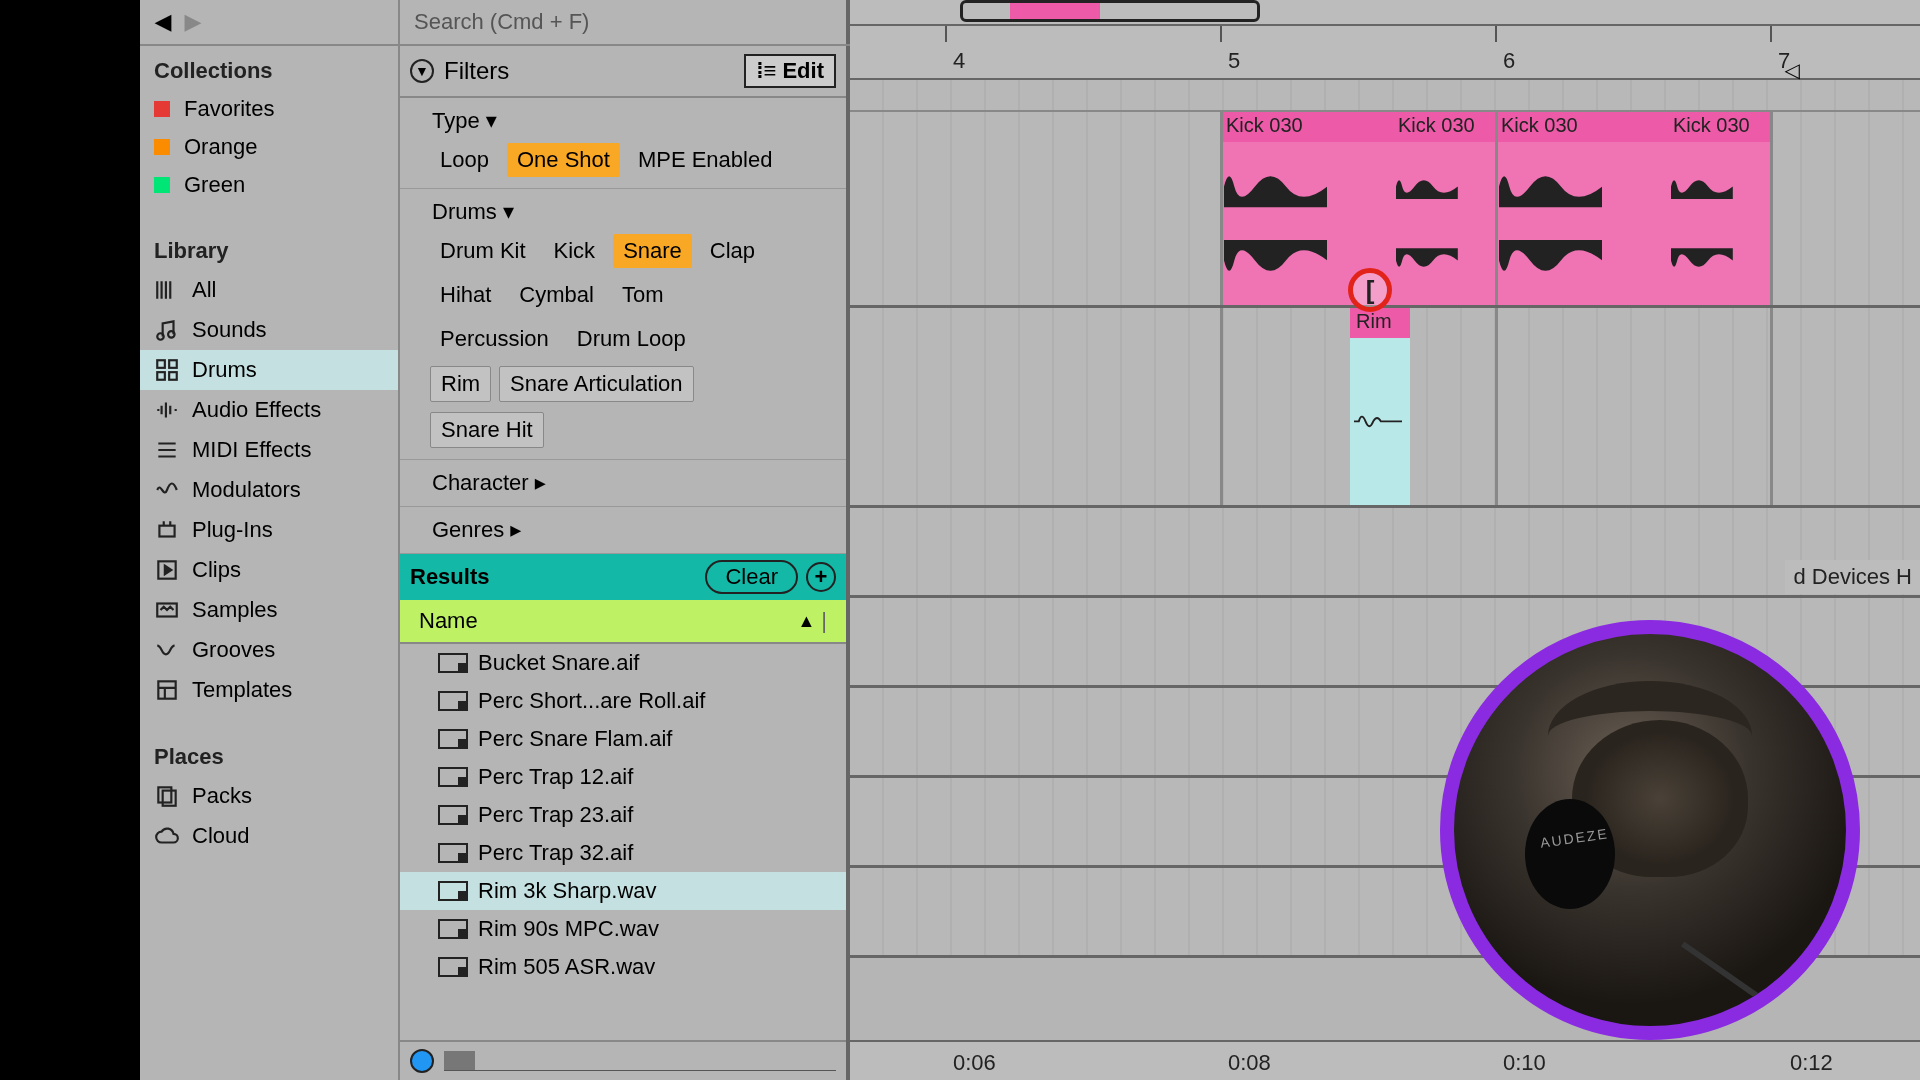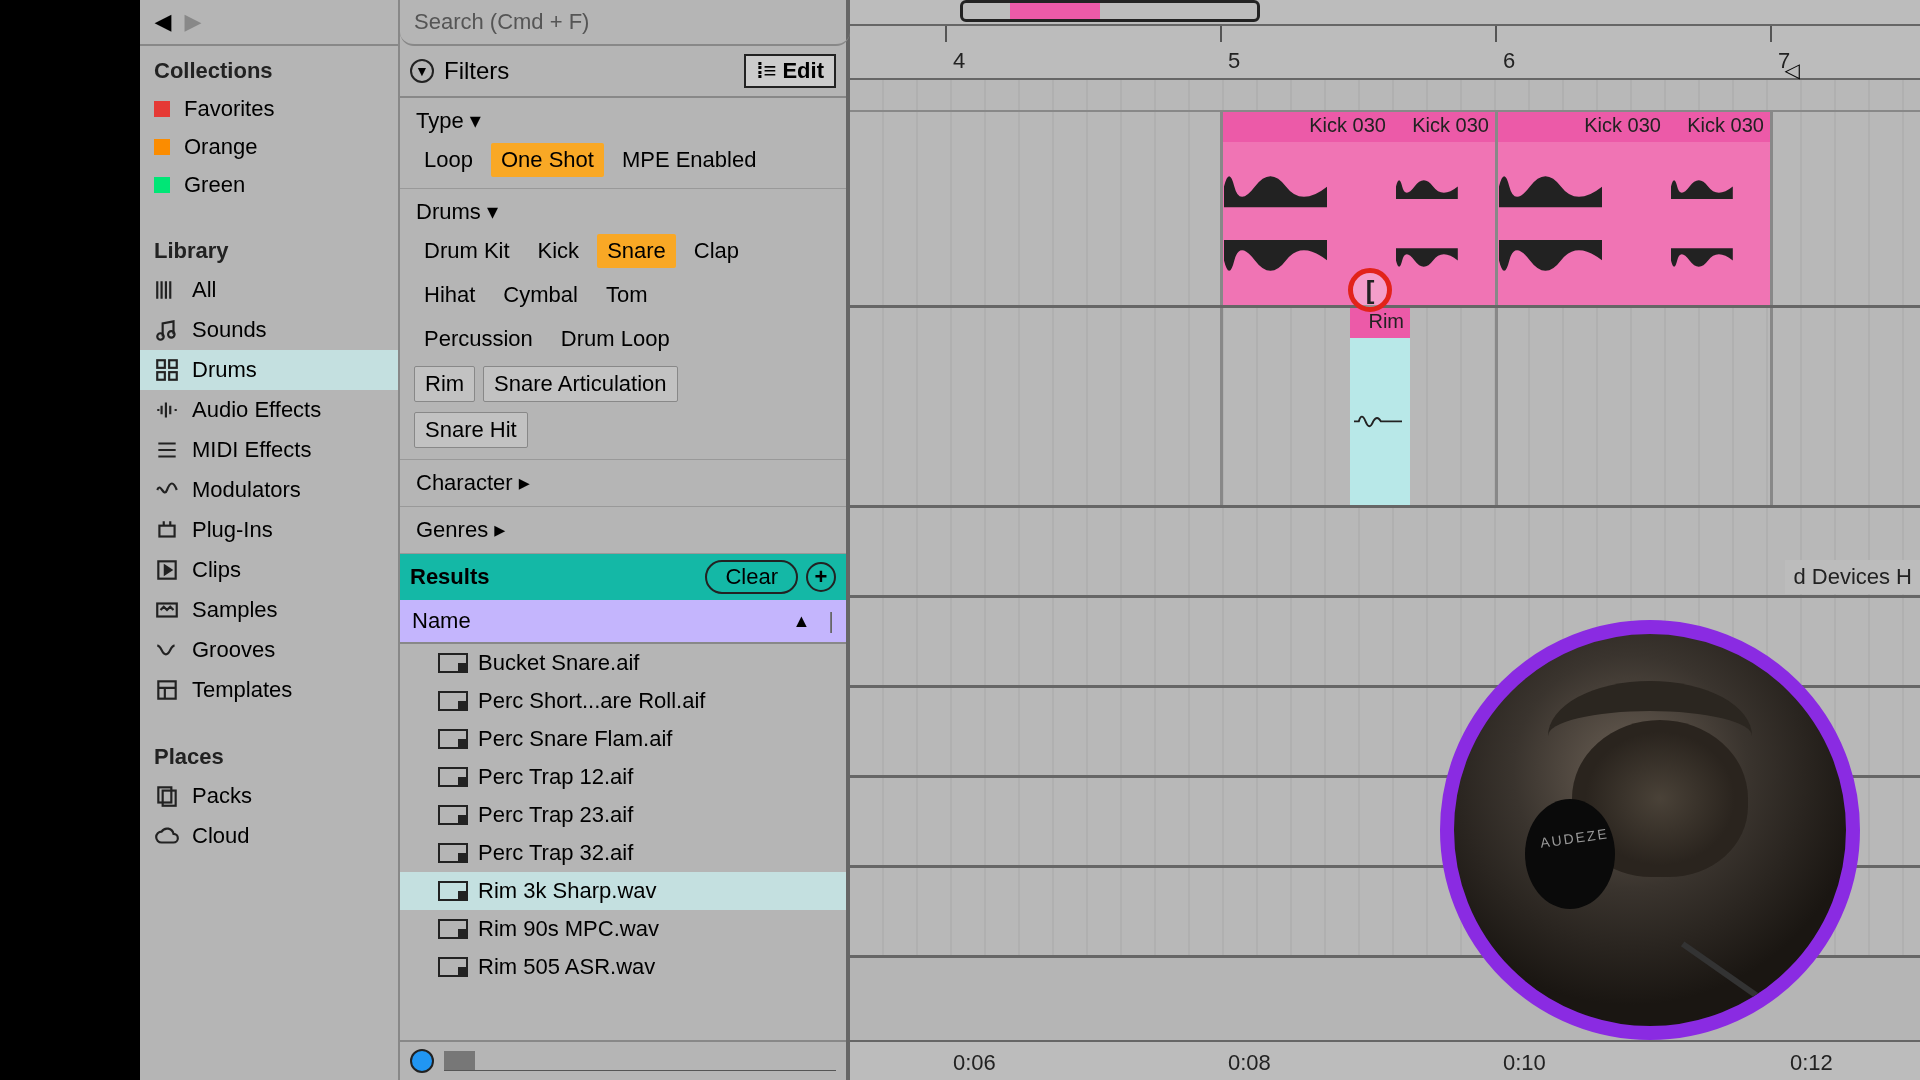--- a/index.html
+++ b/index.html
@@ -23,32 +23,32 @@
   
   
   .middle { width: 450px; background: #b5b5b5; border-right: 4px solid #666; display: flex; flex-direction: column; }
   .search-bar { height: 46px; display: flex; align-items: center; padding: 0 14px; border-bottom: 2px solid #888; font-size: 22px; color: #555; }
   
   .filters-header { display: flex; align-items: center; justify-content: space-between; padding: 8px 10px; border-bottom: 2px solid #888; }
   .filters-left { display: flex; align-items: center; gap: 10px; font-size: 24px; }
   .filter-tri { width: 24px; height: 24px; border: 2px solid #222; border-radius: 50%; display:flex; align-items:center; justify-content:center; font-size:14px;}
   .edit-btn { border: 2px solid #222; padding: 2px 10px; font-size: 22px; font-weight: 600; display:flex; align-items:center; gap:6px; background:#ccc; cursor:pointer;}
   
-  .filter-group { padding: 6px 10px; border-bottom: 1px solid #999; }
+  .filter-group { padding: 6px 26px; border-bottom: 1px solid #999; }
   .filter-group-title { font-size: 22px; font-weight: 500; padding: 4px 6px; cursor: pointer; }
   .tags { display: flex; flex-wrap: wrap; gap: 0; padding: 2px 0; }
   .tag { font-size: 22px; padding: 4px 10px; margin: 3px 4px; cursor: pointer; border-radius: 2px; }
   .tag.on { background: #f9a825; }
   .tag.boxed { border: 1px solid #888; background: #c2c2c2; }
   
   .results-header { background: #14b8a6; display: flex; align-items: center; justify-content: space-between; padding: 6px 10px; font-size: 22px; font-weight: 600; }
   .clear-btn { border: 2px solid #222; border-radius: 20px; padding: 2px 18px; font-size: 22px; background: transparent; cursor:pointer;}
   .plus-btn { width: 30px; height: 30px; border: 2px solid #222; border-radius: 50%; display:flex; align-items:center; justify-content:center; font-size:22px; cursor:pointer; margin-left:8px;}
   
-  .col-header { display:flex; align-items:center; padding: 8px 12px; font-size: 22px; border-bottom: 2px solid #888; background:#c4b5fd;gap:12px;}
+  .col-header { display:flex; align-items:center; padding: 8px 19px; font-size: 22px; border-bottom: 2px solid #888; background:#bef264;}
   .col-header .sort { margin-left:auto; font-size:18px; }
   
   .result-row { display: flex; align-items: center; padding: 6px 12px 6px 38px; font-size: 22px; cursor: pointer; gap: 10px; }
   .result-row.selected { background: #c4e0e0; }
   .file-icon { width: 30px; height: 20px; border: 2px solid #222; position: relative; display:flex; align-items:center; justify-content:center; font-size:10px; }
   .file-icon::after { content:""; position:absolute; right:-2px; bottom:-2px; width:10px; height:10px; background:#222; }
   
   .preview-bar { margin-top:auto; height: 40px; display:flex; align-items:center; padding: 0 10px; border-top: 2px solid #888; gap: 10px;}
   .preview-play { width:24px; height:24px; border-radius:50%; background:#2196f3; border:2px solid #222;}
   .preview-wave { flex:1; height: 20px; background: linear-gradient(to right, #777 0%, #777 8%, transparent 8%); border-bottom:1px solid #555;}
@@ -57,21 +57,21 @@
   .arrange { flex: 1; background: #b5b5b5; position: relative; overflow: hidden; }
   .overview { height: 26px; border-bottom: 2px solid #666; position:relative; background:#bcbcbc;}
   .overview-box { position:absolute; left: 110px; top:0; width: 300px; height: 22px; border: 3px solid #222; border-radius: 6px;}
   .overview-clips { position:absolute; left: 160px; top: 0; width: 90px; height: 20px; background: #ec5aa8;}
   
   .ruler { height: 54px; border-bottom: 2px solid #666; position: relative; background:#bcbcbc;}
   .ruler-mark { position:absolute; top: 22px; font-size: 22px; color:#222; }
   .ruler-tick { position:absolute; top:0; width:2px; height:16px; background:#555;}
   .loop-end { position:absolute; right: 120px; top: 32px; font-size: 20px;}
   
-  .tracks { position: relative; text-align: right; }
+  .tracks { position: relative; }
   .track { height: 200px; border-bottom: 3px solid #666; position: relative; background: repeating-linear-gradient(to right, #b8b8b8 0, #b8b8b8 32px, #b0b0b0 32px, #b0b0b0 34px); }
   .track.short { height: 90px; }
   
   .clip { position:absolute; top:0; bottom:0; }
   .clip-header { height: 30px; background: #ec5aa8; font-size: 20px; padding: 2px 6px; color:#222; font-weight:500; white-space:nowrap; overflow:hidden;}
   .clip-body { position:absolute; top:30px; bottom:0; left:0; right:0; background:#f074b4; }
   .clip-wave { position:absolute; left:4px; top:10%; width:60%; height:35%; }
   .clip-wave path { fill: #222; }
   
   .clip.cyan .clip-header { background: #ec5aa8; }
@@ -241,21 +241,21 @@
             <svg viewBox="0 0 24 24">
               <path d="M7 18a5 5 0 010-10 6 6 0 0111 2 4 4 0 010 8H7z"></path>
             </svg>
           </div>
           <span>Cloud</span>
         </div>
       </div>
   </div>
 
   <div class="middle">
-    <div class="search-bar" style="position:absolute; left:260px; top:0; width:450px;border-radius:14px;">Search (Cmd + F)</div>
+    <div class="search-bar" style="position:absolute; left:260px; top:0; width:450px;">Search (Cmd + F)</div>
     <div style="height:46px"></div>
 
     <div class="filters-header">
       <div class="filters-left">
         <div class="filter-tri">▼</div>
         <span>Filters</span>
       </div>
       <div class="edit-btn">
         <span>⁞≡</span>
         <span>Edit</span>

